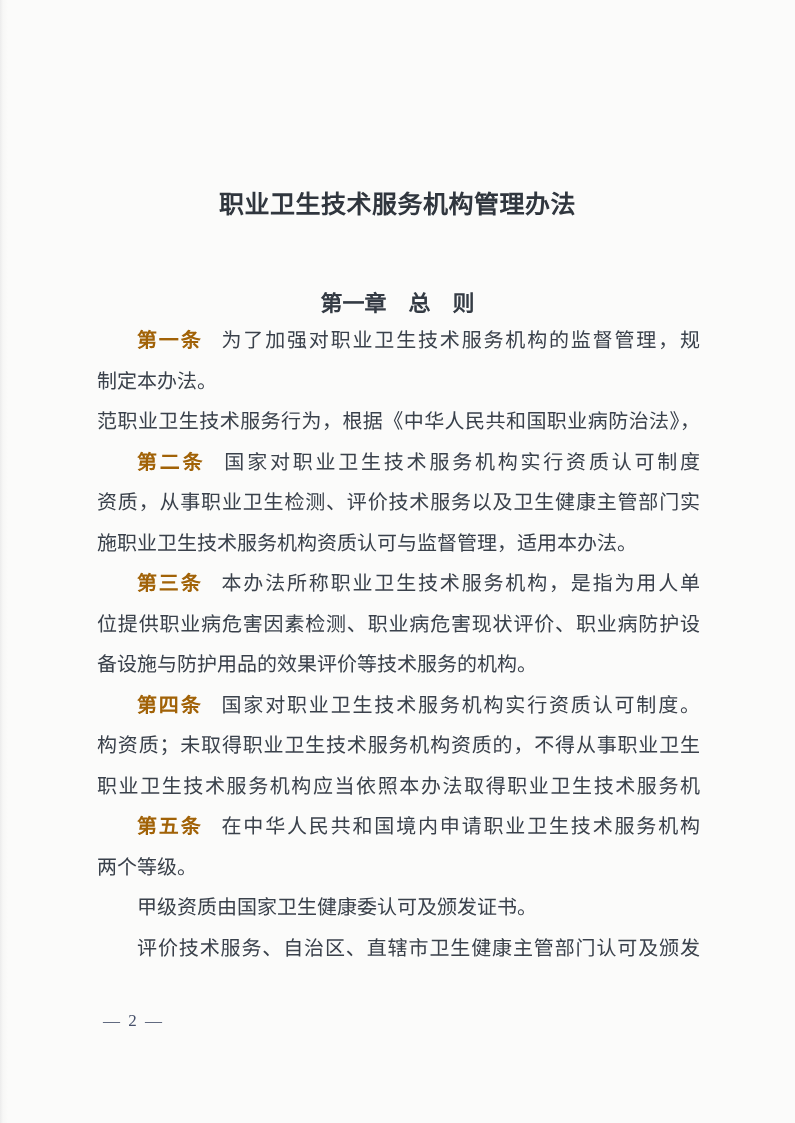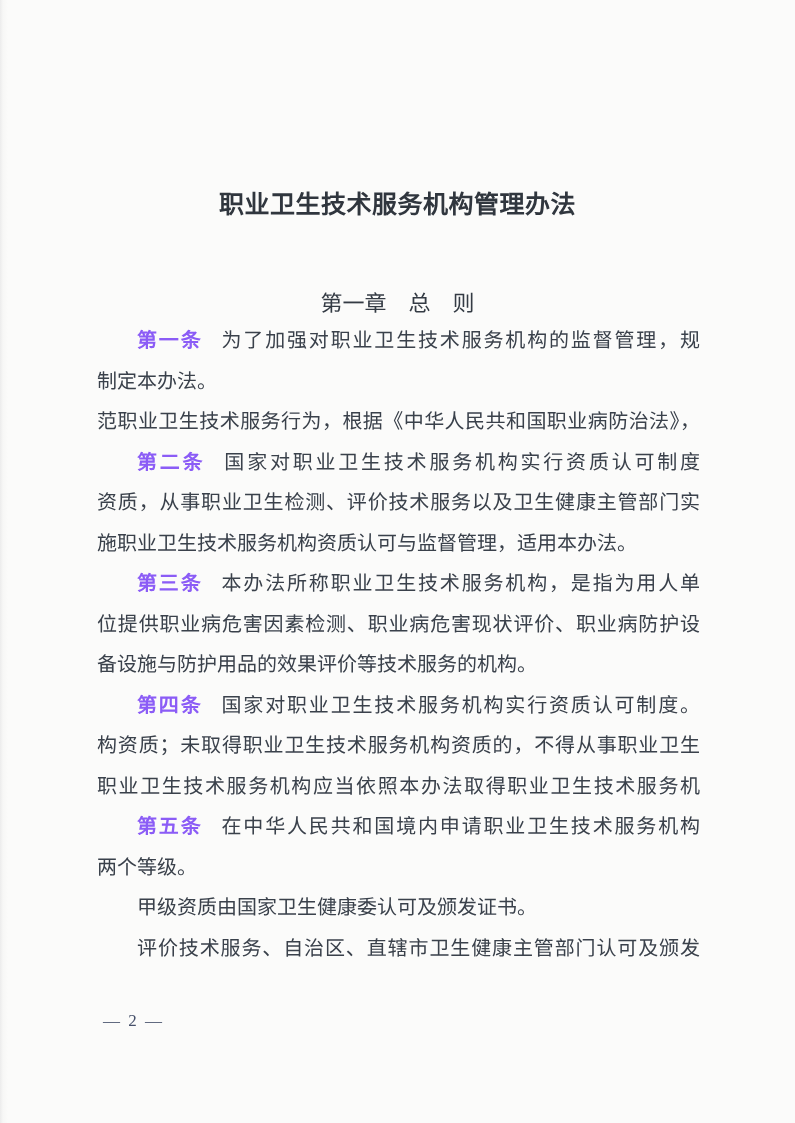--- a/index.html
+++ b/index.html
@@ -31,21 +31,21 @@
     letter-spacing: 0.5px;
     color: #30363e;
   }
   .chapter-heading {
     position: absolute;
     top: 285px;
     left: 0;
     width: 795px;
     text-align: center;
     font-family: "Liberation Sans", sans-serif;
-    font-weight: 400;
+    font-weight: 700;
     font-size: 22px;
     color: #343b44;
   }
   .doc-body {
     position: absolute;
     top: 320px;
     left: 97px;
     width: 603px;
     font-size: 20px;
     line-height: 40.5px;
@@ -62,21 +62,21 @@
   .ln.end {
     text-align: left;
     text-align-last: left;
   }
   .ln.first {
     text-indent: 2em;
   }
   .lbl {
     font-family: Liberation Mono, monospace;
     font-weight: 700;
-    color: #8b5cf6;
+    color: #a16207;
     margin-right: 0.95em;
   }
   .page-number {
     position: absolute;
     top: 1011px;
     left: 103px;
     font-size: 17px;
     letter-spacing: 2px;
     color: #46506a;
     font-family: "Liberation Serif", serif;

